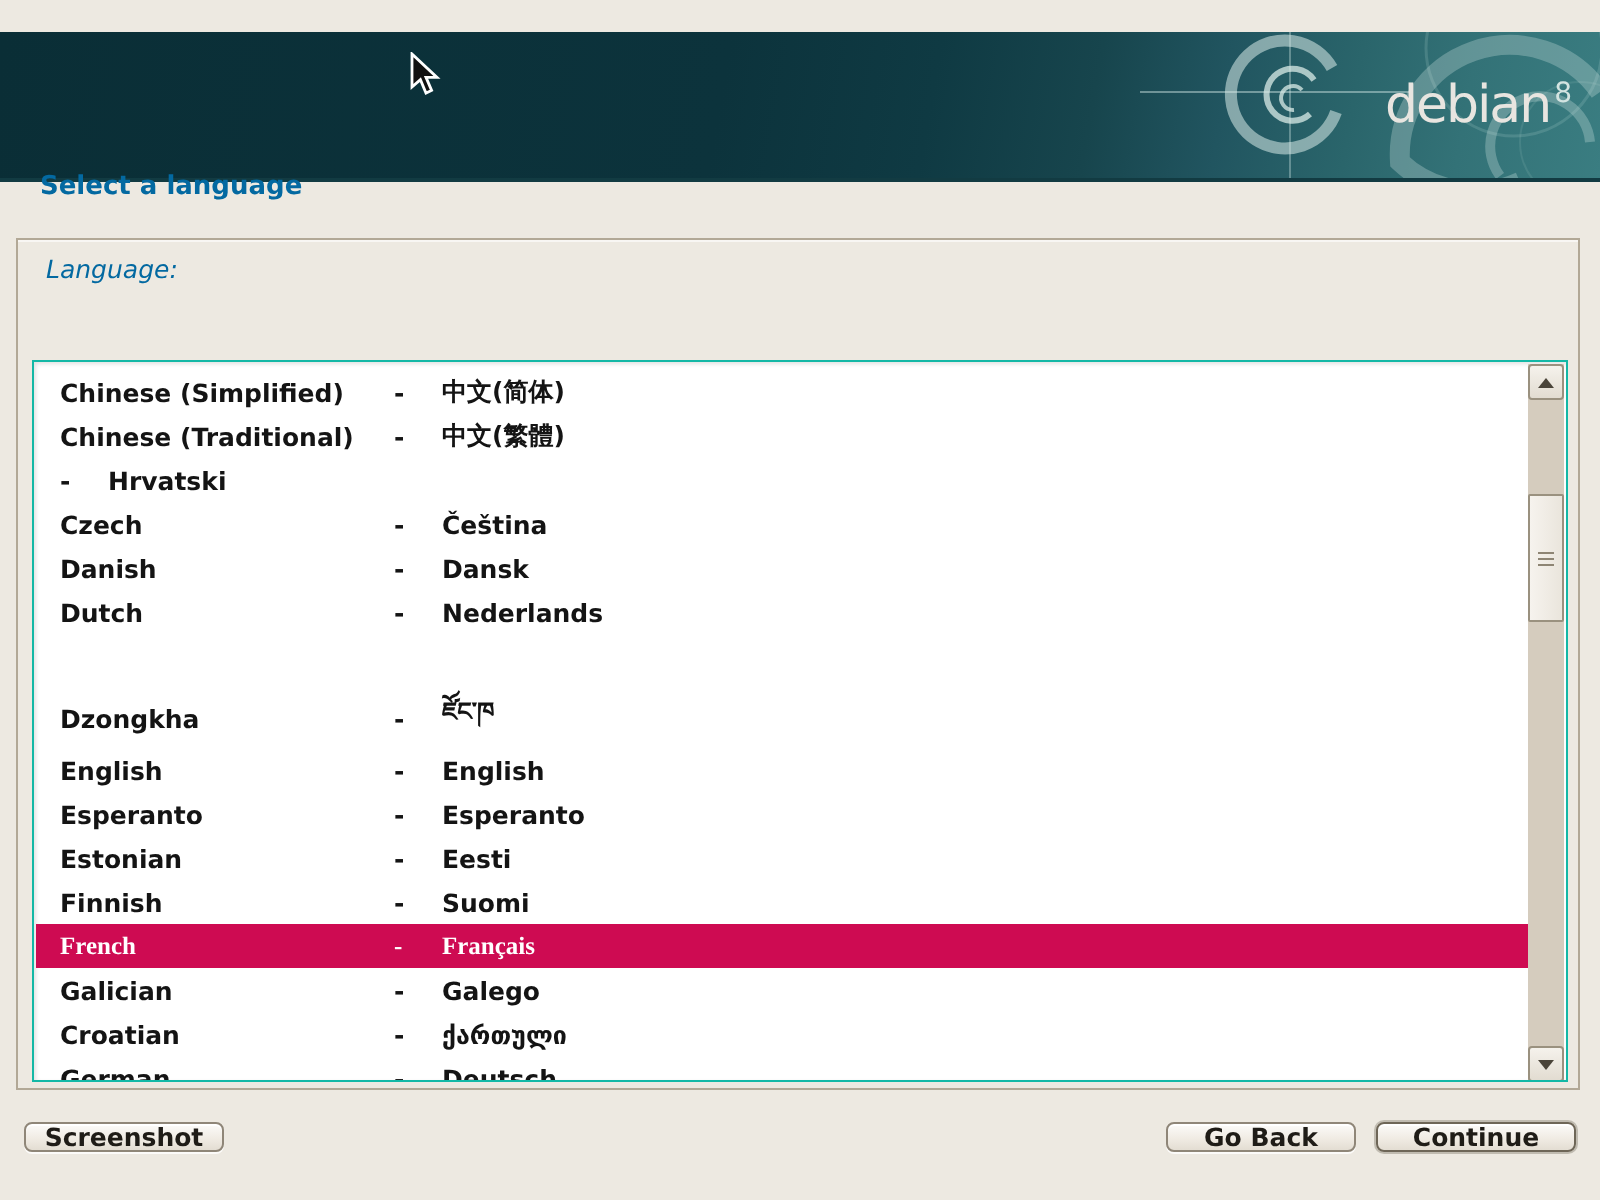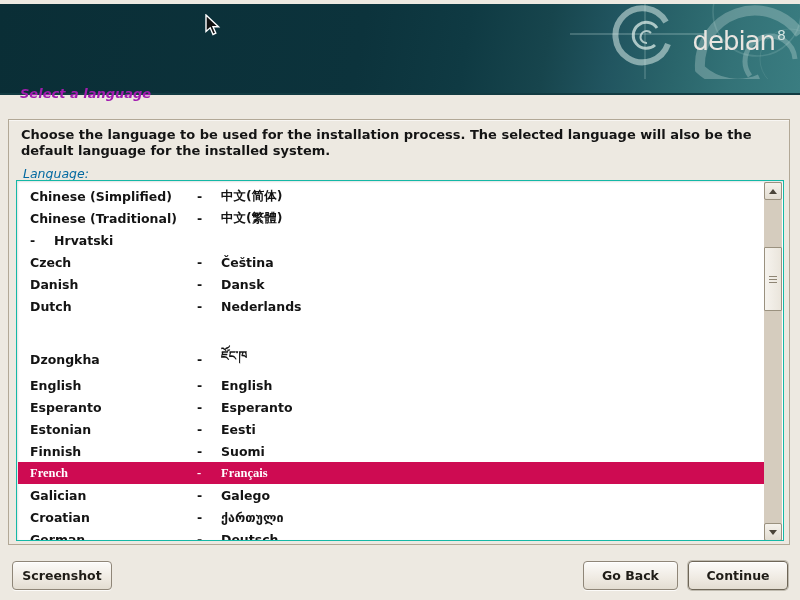--- a/index.html
+++ b/index.html
@@ -8,21 +8,21 @@
     font-family: "DejaVu Sans", "Liberation Sans", sans-serif;
     background: #EDE9E1;
     position: relative;
     overflow: hidden;
     font-size: 13px;
     color: #1a1a1a;
   }
 
   
   .banner {
-    position: absolute; left: 0; top: 4px; width: 800px; height: 91px;
+    position: absolute; left: 0; top: 16px; width: 800px; height: 75px;
     background: linear-gradient(100deg,
       #0A2E36 0%, #0C333C 45%, #0F3A43 58%,
       #17454D 68%, #215560 76%, #2A656B 84%,
       #337277 91%, #3A7D81 100%);
     border-bottom: 2px solid #123B42;
     overflow: hidden;
   }
   .banner svg.swirls { position: absolute; left: 0; top: 0; }
   .brand {
     position: absolute; right: 14px; top: 22px;
@@ -31,21 +31,21 @@
   }
   .brand .ver {
     font-size: 14px; color: #D3E4E1; letter-spacing: 0;
     vertical-align: 10px; margin-left: 2px;
   }
   .cursor { position: absolute; left: 205px; top: 10px; }
 
   
   .page-title {
     position: absolute; left: 20px; top: 86px;
-    font-weight: bold; font-size: 13px; color: #a21caf; font-style: italic;
+    font-weight: bold; font-size: 13px; color: #0369a1;
   }
 
   
   .frame {
     position: absolute; left: 8px; top: 119px; width: 782px; height: 426px;
     border: 1px solid #B2A violet896;
     border: 1px solid #B2A896;
     background: #EDE9E1;
     box-shadow: inset 0 1px 0 rgba(255,255,255,.6);
   }
@@ -103,21 +103,21 @@
   .sb-thumb {
     position: absolute; left: 0; top: 65px; width: 18px; height: 64px;
     background: linear-gradient(90deg, #F6F3EE, #EAE5DC);
     border: 1px solid #9A917F; border-radius: 1px;
     display: flex; flex-direction: column; align-items: center; justify-content: center; gap: 2px;
   }
   .grip { width: 8px; height: 1px; background: #8E8574; }
 
   
   .btn {
-    position: absolute; height: 29px;
+    position: absolute; height: 15px;
     background: linear-gradient(#FCFBF9, #EFEAE2 60%, #E3DDD2);
     border: 1px solid #8F8678; border-radius: 4px;
     font-family: inherit; font-weight: bold; font-size: 12.5px; color: #1f1c17;
     box-shadow: 0 1px 0 rgba(255,255,255,.8), inset 0 1px 0 #fff;
     display: flex; align-items: center; justify-content: center;
     cursor: default;
   }
   .btn-screenshot { left: 12px;  top: 561px; width: 100px; }
   .btn-goback     { left: 583px; top: 561px; width: 95px;  }
   .btn-continue   { left: 688px; top: 561px; width: 100px; border-color: #6E6657;
@@ -148,21 +148,20 @@
   </svg>
   <div class="brand"><span>debian</span><span class="ver">8</span></div>
   <svg class="cursor" width="18" height="24" viewBox="0 0 18 24">
     <polygon points="1,1 1,17.5 5.2,13.8 8,20.5 10.8,19.2 8,12.7 13.5,12.7" fill="#111111" stroke="#FFFFFF" stroke-width="1.4"></polygon>
   </svg>
 </div>
 
 <div class="page-title">Select a language</div>
 
 <div class="frame">
-  <div class="instruction">Choose the language to be used for the installation process. The selected language will also be the default language for the installed system.</div>
   <div class="field-label">Language:</div>
 
   <div class="listbox">
     <div class="rows">
   <div class="row">
     <span class="cell-name">Chinese (Simplified)</span>
     <span class="cell-dash">-</span>
     <span class="cell-native">中文(简体)</span>
   </div>
 

